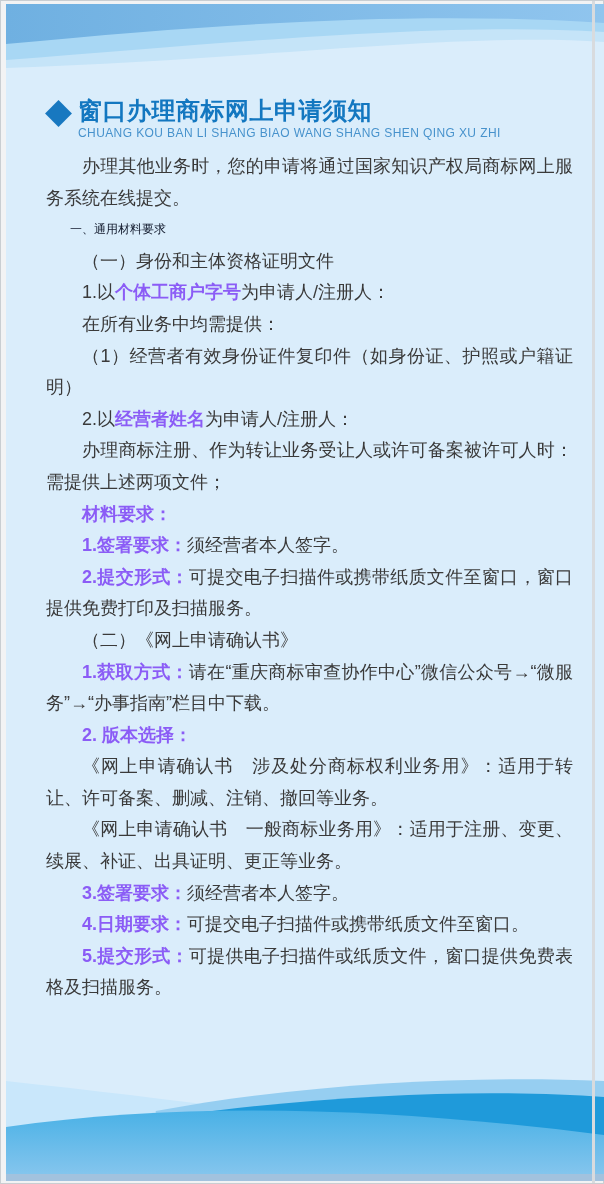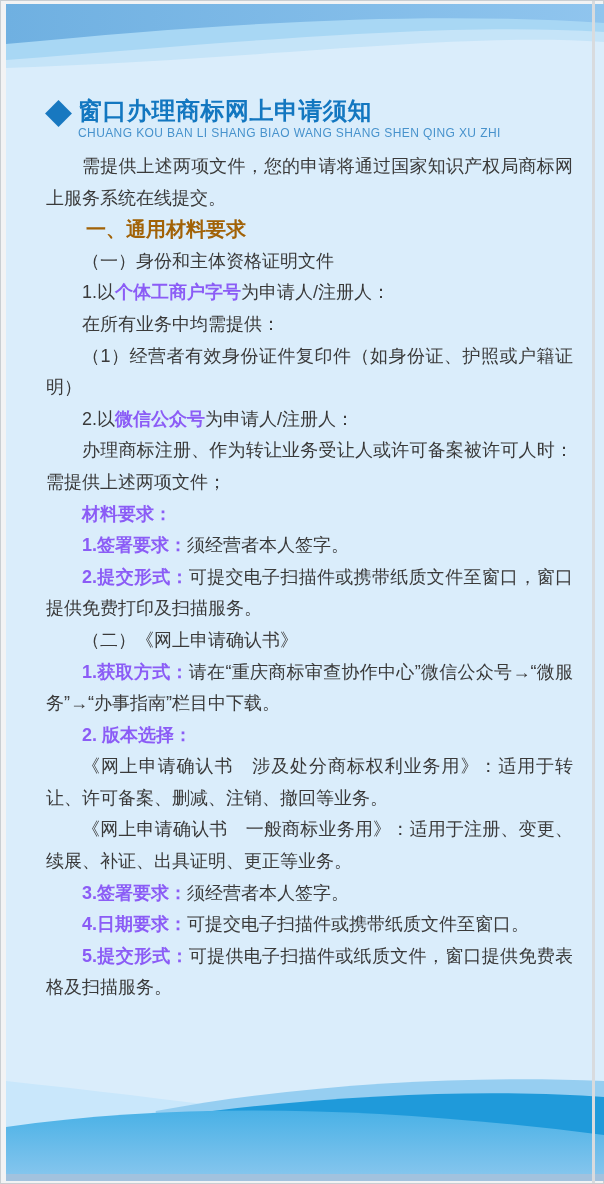--- a/index.html
+++ b/index.html
@@ -18,21 +18,21 @@
   .diamond{width:19px;height:19px;background:#1878c0;transform:rotate(45deg);
            display:inline-block;margin:6px 10px 0 3px;flex:0 0 auto;}
   .t-main{font-size:24px;font-weight:bold;color:#1377c0;line-height:26px;margin:0;
           letter-spacing:0.5px;}
   .t-pinyin{font-size:12px;color:#4792cc;letter-spacing:0.4px;margin-top:2px;}
   
   .content{position:absolute;left:40px;top:147px;width:527px;z-index:2;
            font-size:18px;line-height:31.6px;color:#3a3a3a;text-align:justify;}
   .content p{margin:0;text-indent:2em;}
   .b{font-weight:bold;color:#8b5cf6;}
-  .h-sec{font-weight:bold;color:#a16207;font-size:20px;}
+  .h-sec{font-weight:normal;color:#0f172a;font-size:12px;}
 </style>
 </head>
 <body>
 
 <div class="frame">
   <div class="poster">
 
     <svg class="wave-top" viewBox="0 0 599 70" preserveAspectRatio="none">
       <defs>
         <linearGradient id="gA" x1="0" y1="0" x2="1" y2="0">
@@ -47,27 +47,27 @@
 
     <div class="titlebox">
       <span class="diamond"></span>
       <div>
         <h1 class="t-main">窗口办理商标网上申请须知</h1>
         <div class="t-pinyin">CHUANG KOU BAN LI SHANG BIAO WANG SHANG SHEN QING XU ZHI</div>
       </div>
     </div>
 
     <div class="content">
-      <p>需提供上述两项文件，您的申请将通过国家知识产权局商标网上服务系统在线提交。</p>
+      <p>办理其他业务时，您的申请将通过国家知识产权局商标网上服务系统在线提交。</p>
       <p class="h-sec">一、通用材料要求</p>
       <p>（一）身份和主体资格证明文件</p>
       <p><span>1.以</span><span class="b">个体工商户字号</span><span>为申请人/注册人：</span></p>
       <p>在所有业务中均需提供：</p>
       <p>（1）经营者有效身份证件复印件（如身份证、护照或户籍证明）</p>
-      <p><span>2.以</span><span class="b">微信公众号</span><span>为申请人/注册人：</span></p>
+      <p><span>2.以</span><span class="b">经营者姓名</span><span>为申请人/注册人：</span></p>
       <p>办理商标注册、作为转让业务受让人或许可备案被许可人时：需提供上述两项文件；</p>
       <p class="b">材料要求：</p>
       <p><span class="b">1.签署要求：</span><span>须经营者本人签字。</span></p>
       <p><span class="b">2.提交形式：</span><span>可提交电子扫描件或携带纸质文件至窗口，窗口提供免费打印及扫描服务。</span></p>
       <p>（二）《网上申请确认书》</p>
       <p><span class="b">1.获取方式：</span><span>请在“重庆商标审查协作中心”微信公众号→“微服务”→“办事指南”栏目中下载。</span></p>
       <p class="b">2. 版本选择：</p>
       <p>《网上申请确认书　涉及处分商标权利业务用》：适用于转让、许可备案、删减、注销、撤回等业务。</p>
       <p>《网上申请确认书　一般商标业务用》：适用于注册、变更、续展、补证、出具证明、更正等业务。</p>
       <p><span class="b">3.签署要求：</span><span>须经营者本人签字。</span></p>

